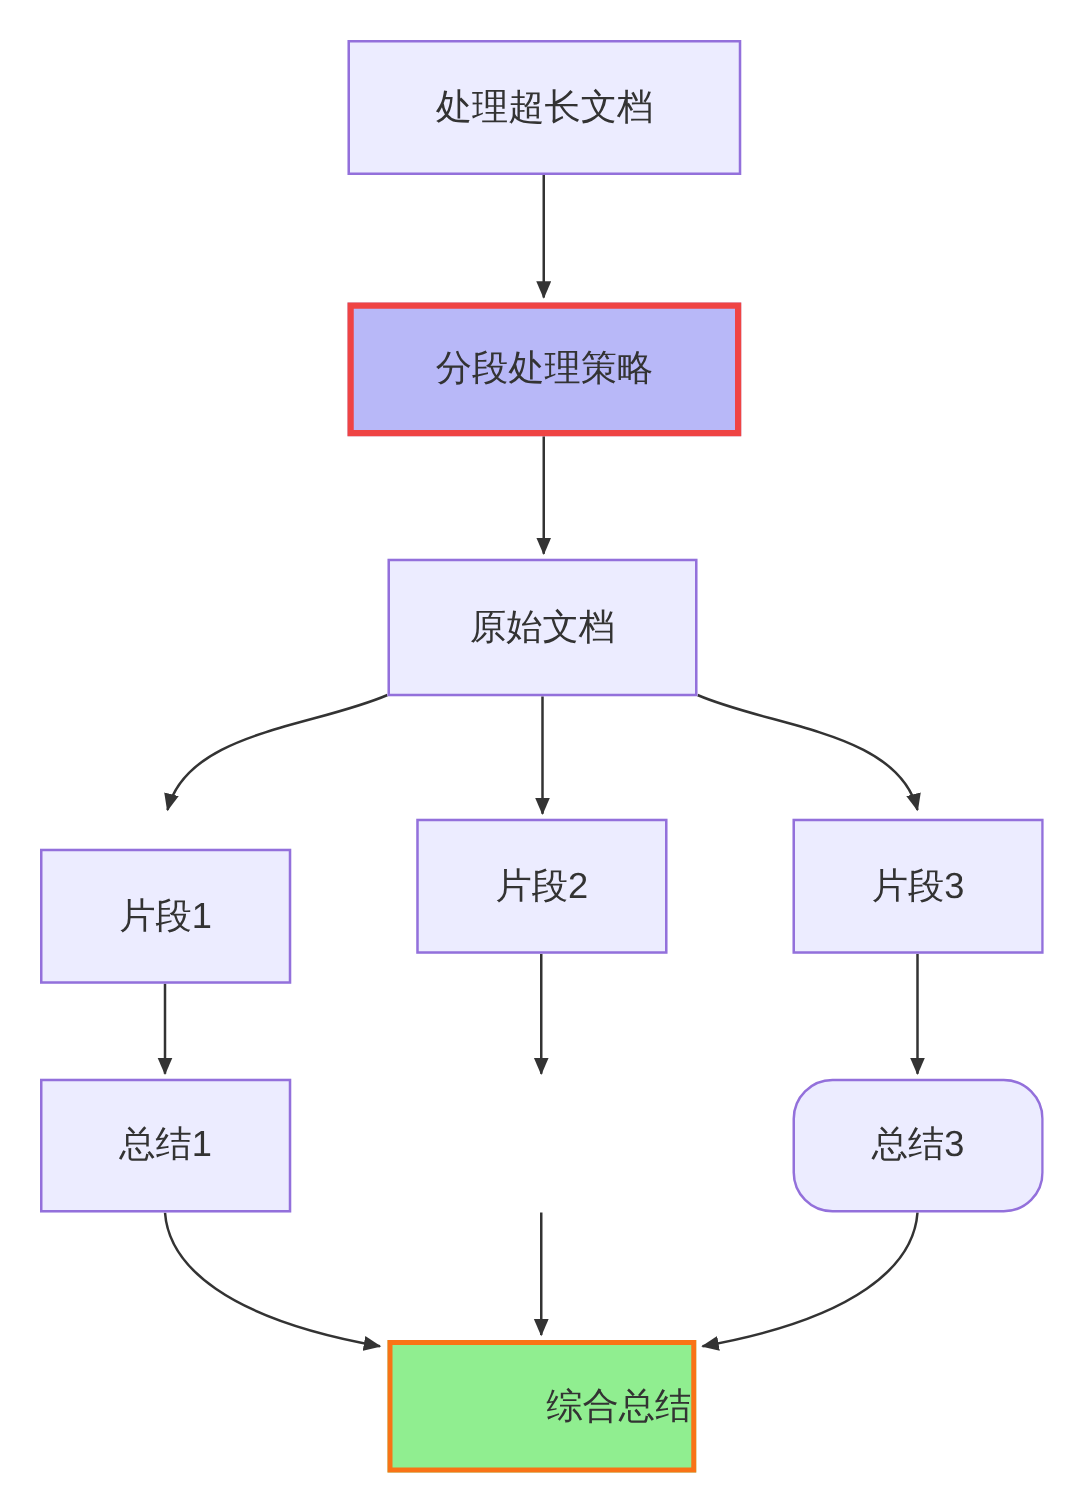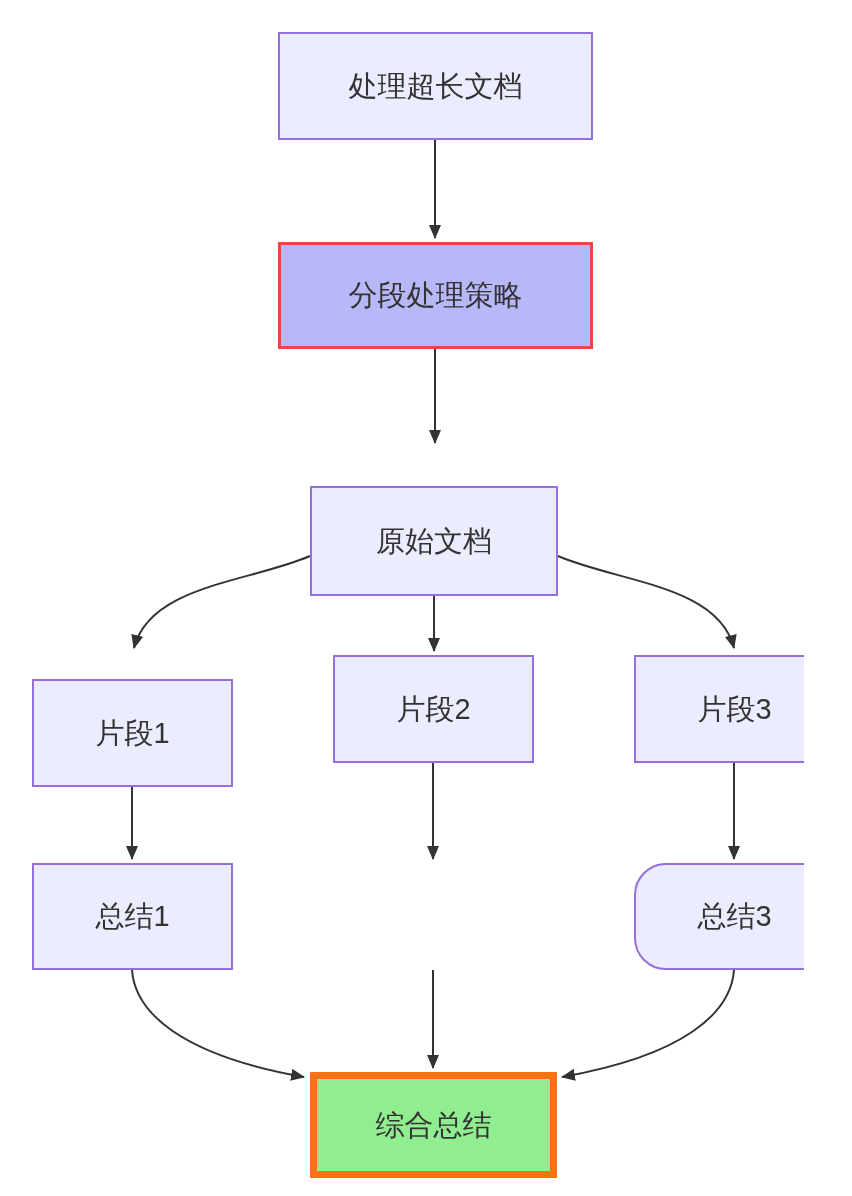--- a/index.html
+++ b/index.html
@@ -3,20 +3,21 @@
 <meta charset="utf-8">
 <style>
   html, body { margin: 0; padding: 0; background: #ffffff; }
   .canvas {
     position: relative;
     width: 804px;
     height: 1196px;
     background: #ffffff;
     font-family: "Liberation Sans", "DejaVu Sans", sans-serif;
     overflow: hidden;
+    padding-left: 31px;
   }
   .edges {
     position: absolute;
     left: 0; top: 0;
     width: 852px; height: 1196px;
   }
   .node {
     position: absolute;
     display: flex;
     align-items: center;
@@ -25,30 +26,31 @@
     background: #ECECFF;
     border: 2px solid #9370DB;
     color: #333333;
     font-size: 29px;
     line-height: 1.2;
     text-align: center;
     white-space: nowrap;
   }
   .node.highlight {
     background: #B8B8F8;
-    border: 3px solid #ef4444;
+    border: 5px solid #ef4444;
   }
   .node.success {
     background: #90EE90;
-    border: 7px solid #f97316;
+    border: 4px solid #f97316;
+    justify-content: flex-end;
   }
   
   .n-process   { left: 278px; top: 32px;   width: 315px; height: 108px; }
   .n-strategy  { left: 278px; top: 242px;  width: 315px; height: 107px; }
-  .n-original  { left: 310px; top: 447px;  width: 248px; height: 110px; margin-top: 39px; }
+  .n-original  { left: 310px; top: 447px;  width: 248px; height: 110px; }
   .n-frag1     { left: 32px;  top: 679px;  width: 201px; height: 108px; }
   .n-frag2     { left: 333px; top: 655px;  width: 201px; height: 108px; align-items: center; }
   .n-frag3     { left: 634px; top: 655px;  width: 201px; height: 108px; }
   .n-sum1      { left: 32px;  top: 863px;  width: 201px; height: 107px; }
   .n-sum2      { left: 333px; top: 863px;  width: 201px; height: 107px; }
   .n-sum3      { left: 634px; top: 863px;  width: 201px; height: 107px; border-radius: 32px; }
   .n-final     { left: 310px; top: 1072px; width: 247px; height: 106px; }
 </style>
 </head>
 <body>

